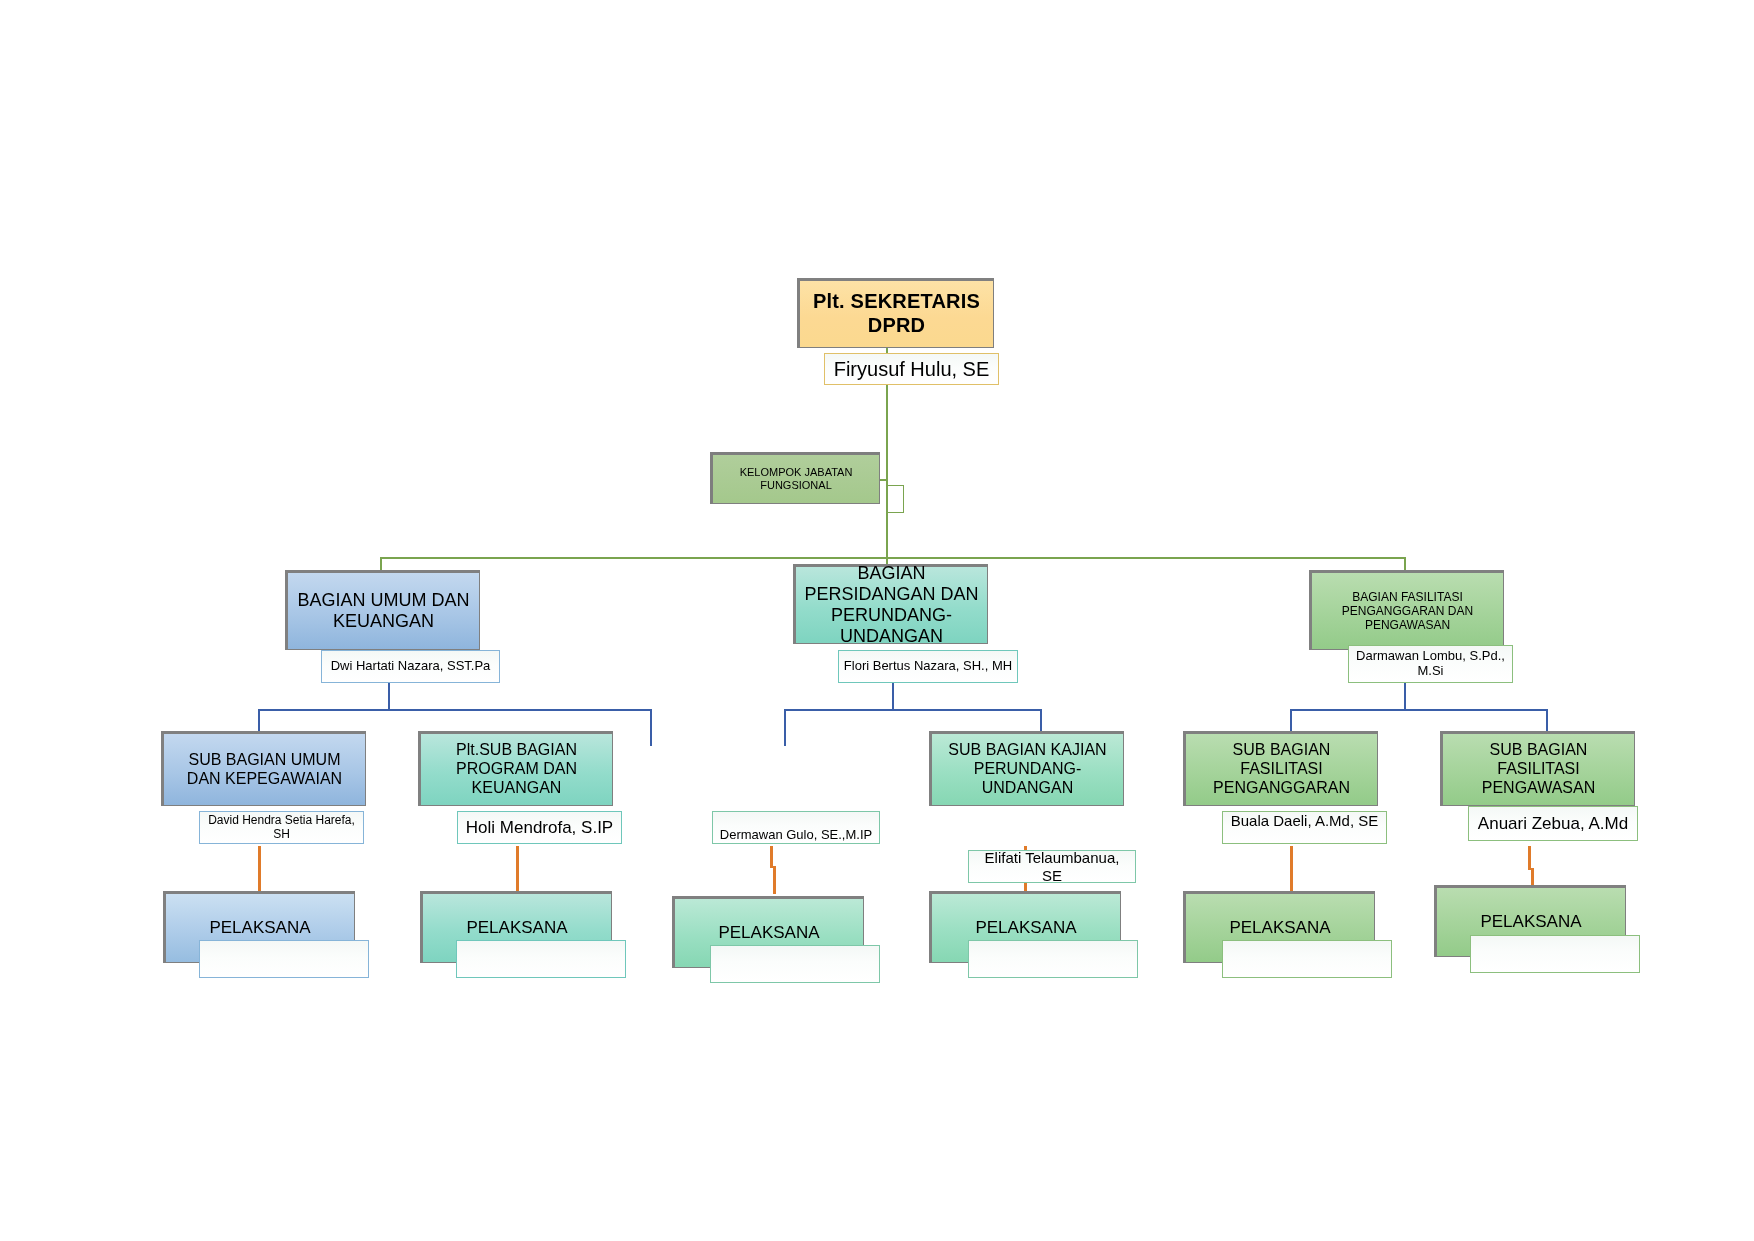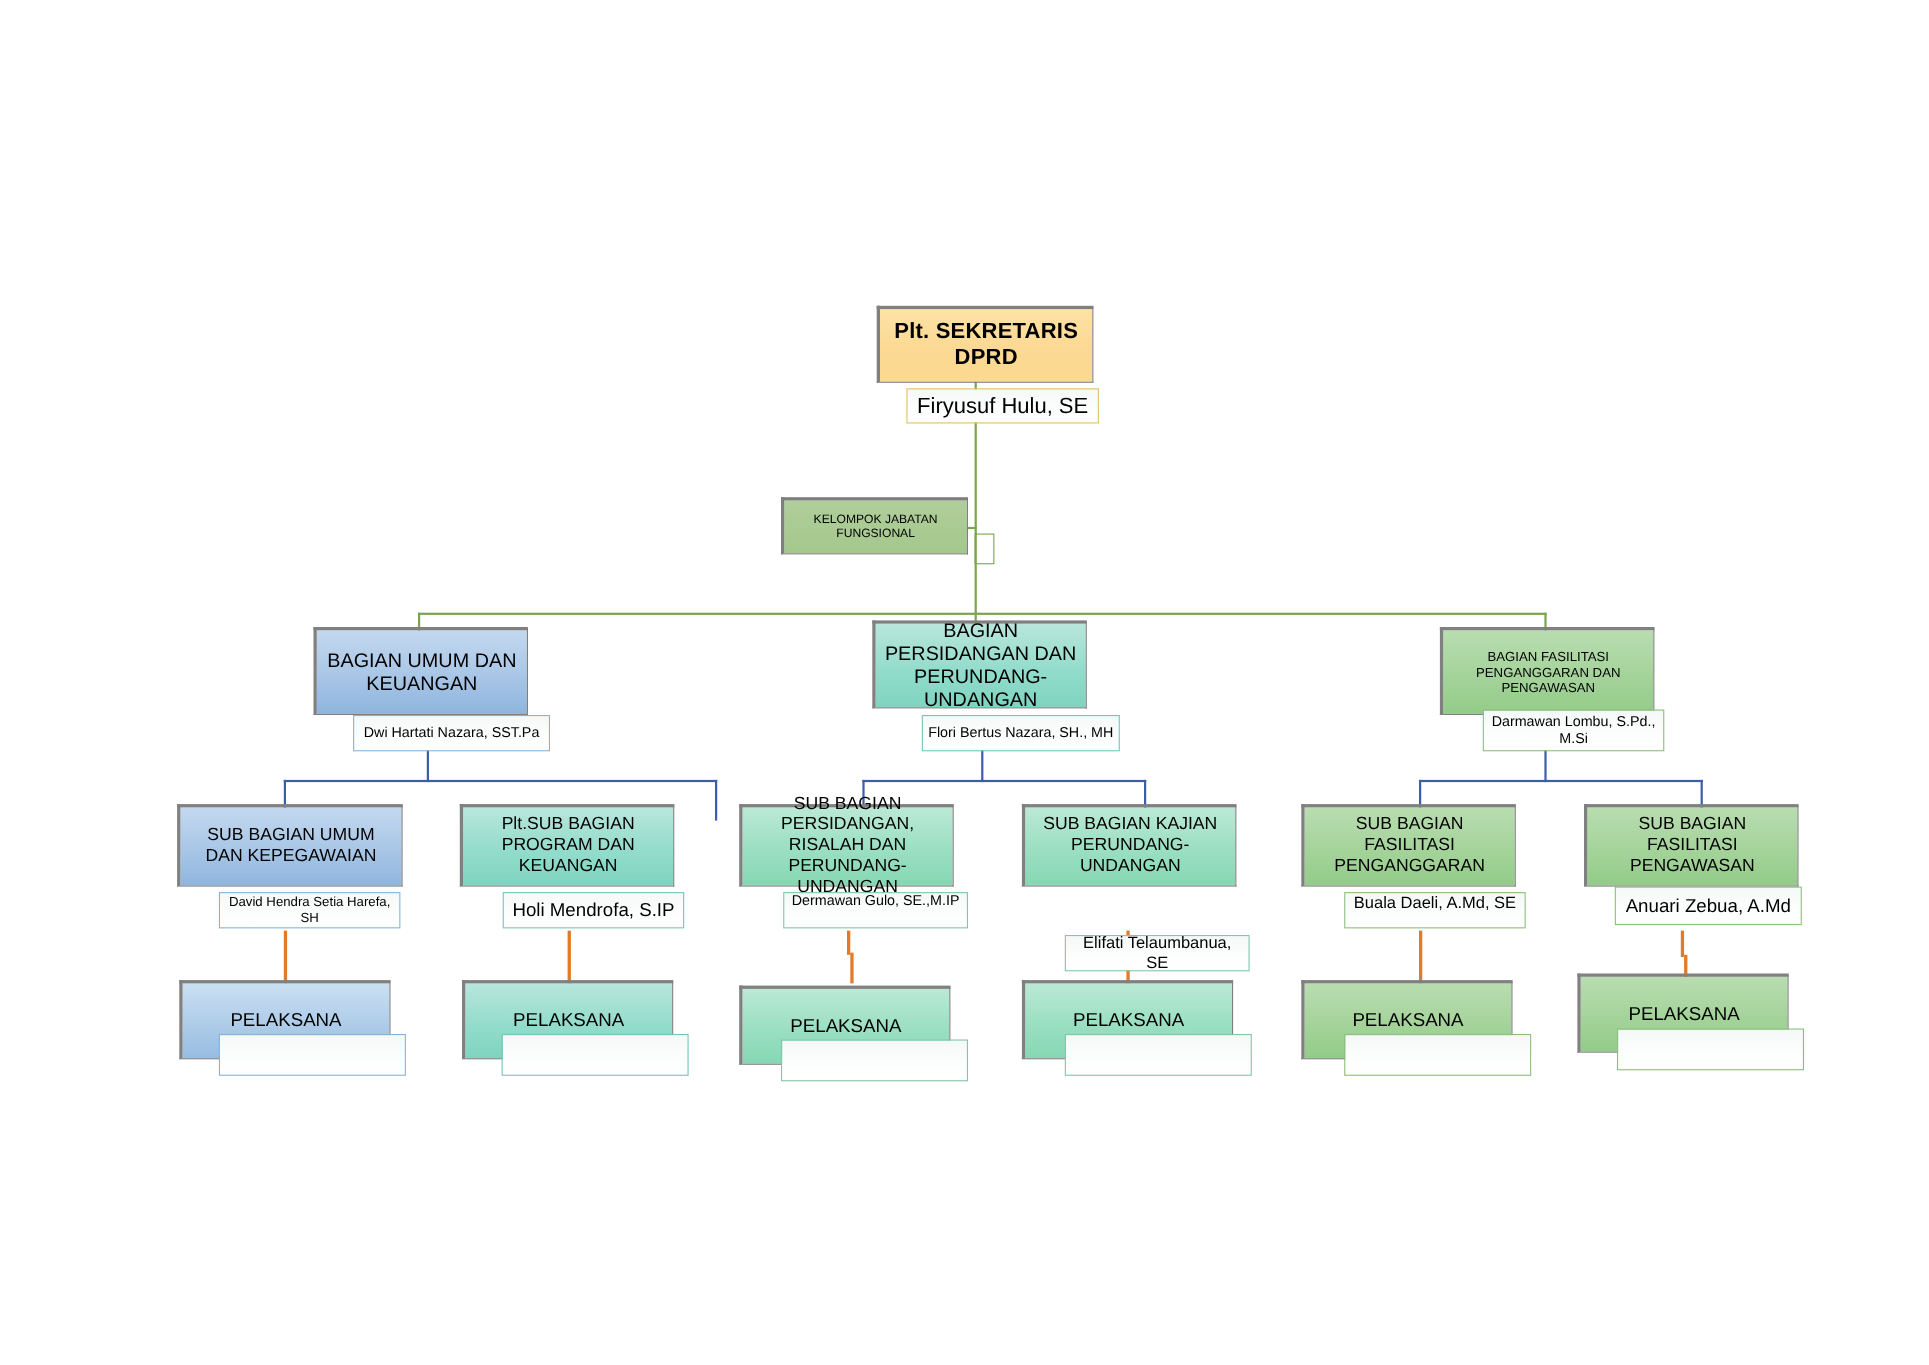--- a/index.html
+++ b/index.html
@@ -190,24 +190,21 @@
     <span>David Hendra Setia Harefa, SH</span>
   </div>
 
   <div class="node box-teal" style="left:418px; top:731px; width:195px; height:75px; font-size:16px;">
     <span class="node-label">Plt.SUB BAGIAN PROGRAM DAN KEUANGAN</span>
   </div>
   <div class="callout c-teal" style="left:457px; top:811px; width:165px; height:33px; font-size:17px; align-items:center; padding-top:0;">
     <span>Holi Mendrofa, S.IP</span>
   </div>
 
-  <div class="node box-mint" style="left:672px; top:731px; width:195px; height:75px; font-size:16px;">
-    <span class="node-label">SUB BAGIAN PERSIDANGAN, RISALAH DAN PERUNDANG-UNDANGAN</span>
-  </div>
-  <div class="callout c-mint" style="left:712px; top:811px; width:168px; height:33px; font-size:13px; align-items:flex-start; padding-top:0;">
+  <div class="callout c-mint" style="left:712px; top:811px; width:168px; height:33px; font-size:13px; align-items:flex-end; padding-top:0;">
     <span>Dermawan Gulo, SE.,M.IP</span>
   </div>
 
   <div class="node box-mint" style="left:929px; top:731px; width:195px; height:75px; font-size:16px;">
     <span class="node-label">SUB BAGIAN KAJIAN PERUNDANG-UNDANGAN</span>
   </div>
   <div class="callout c-mint" style="left:968px; top:811px; width:168px; height:33px; font-size:15px; align-items:center; padding-top:0;margin-top:39px;">
     <span>Elifati Telaumbanua, SE</span>
   </div>
 

